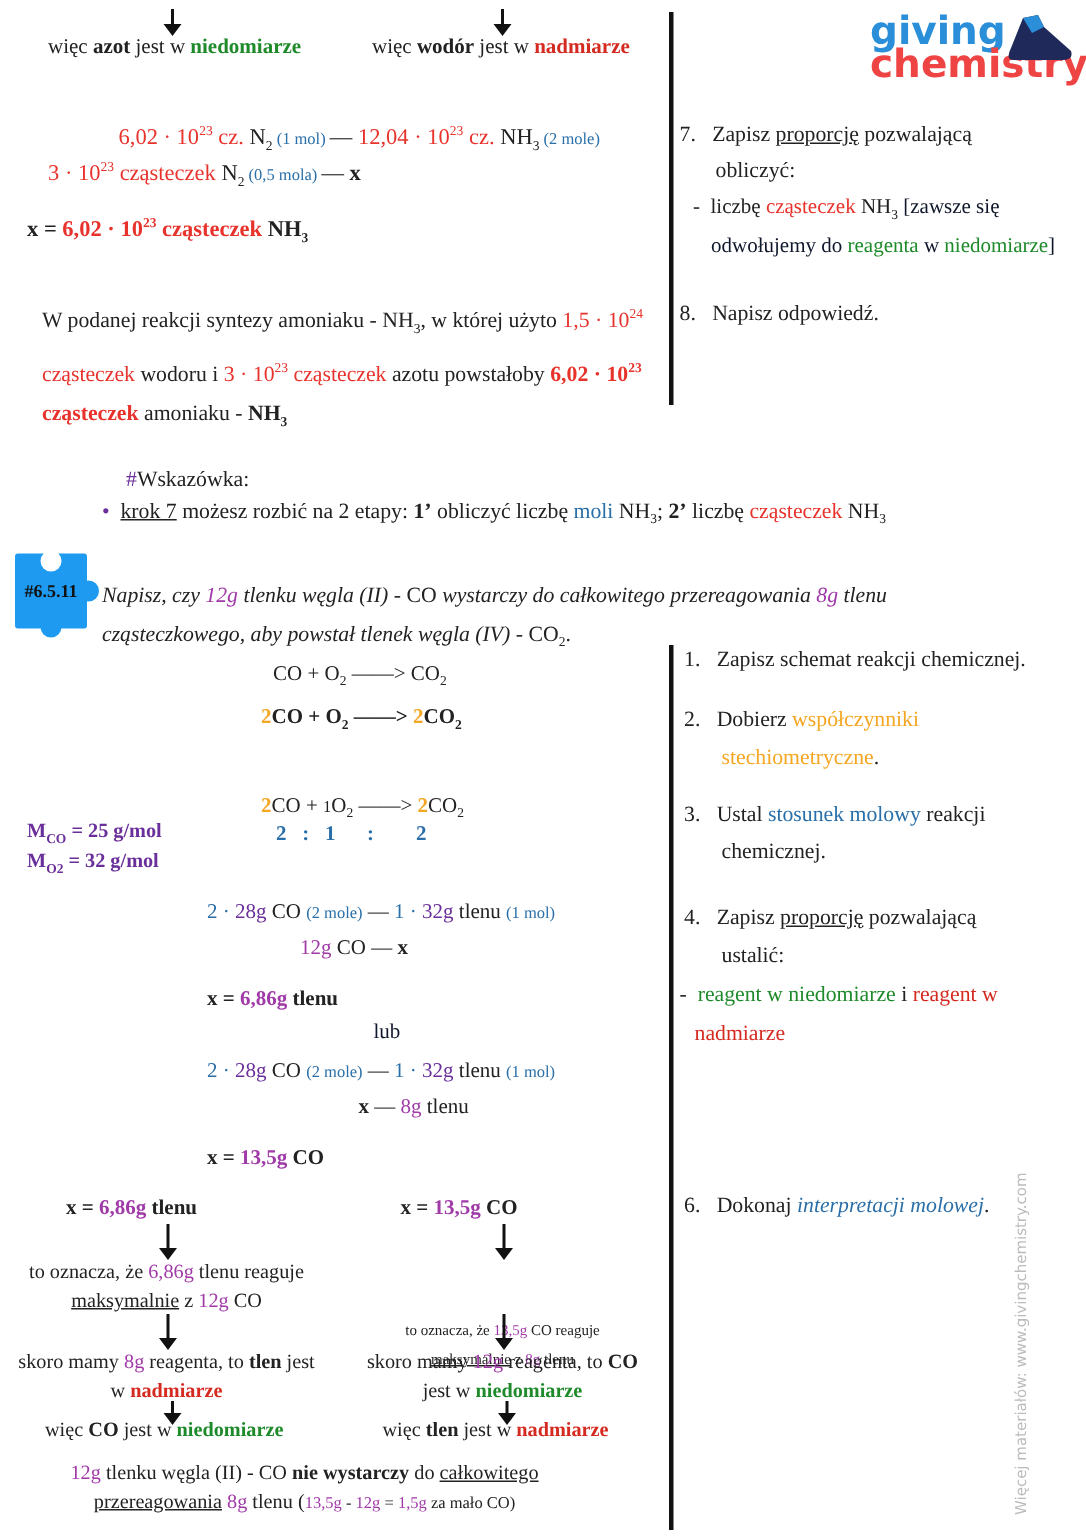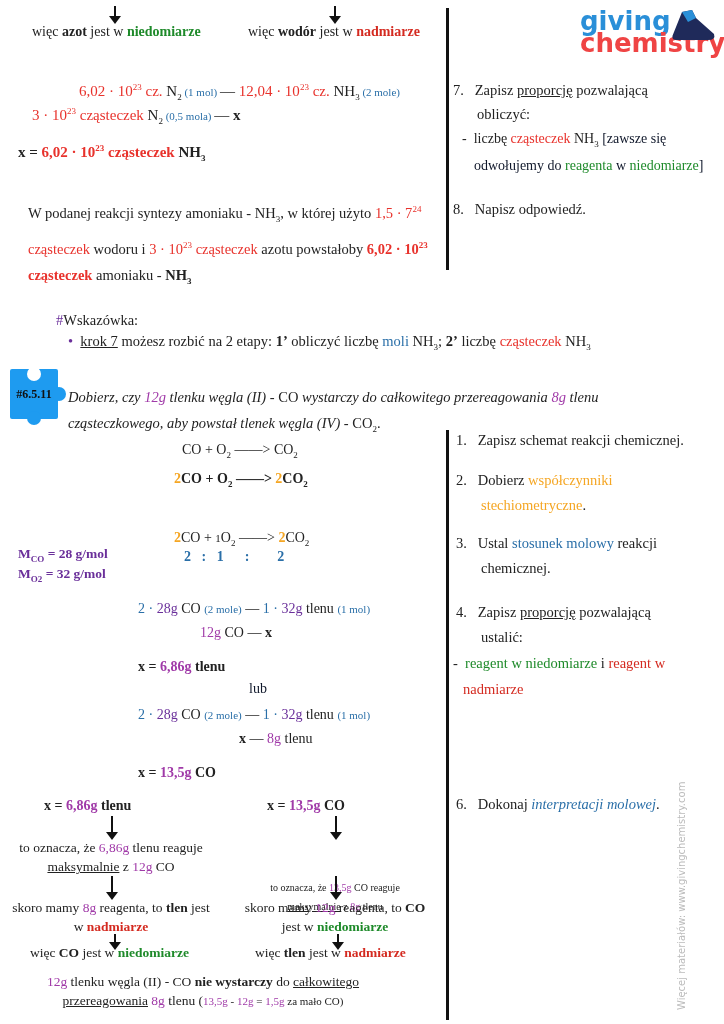--- a/index.html
+++ b/index.html
@@ -59,70 +59,70 @@
   <span class="red">6,02 · 10</span><sup class="red">23</sup><span class="red"> cz. </span><span>N</span><sub>2</sub><span class="blue sm"> (1 mol) </span><span>— </span><span class="red">12,04 · 10</span><sup class="red">23</sup><span class="red"> cz. </span><span>NH</span><sub>3</sub><span class="blue sm"> (2 mole)</span>
 </div>
 <div class="abs" style="left:32px;top:106px;font-size:15px;">
   <span class="red">3 · 10</span><sup class="red">23</sup><span class="red"> cząsteczek </span><span>N</span><sub>2</sub><span class="blue sm"> (0,5 mola) </span><span>— </span><span class="b">x</span>
 </div>
 <div class="abs b" style="left:18px;top:143px;font-size:15px;">
   <span>x = </span><span class="red">6,02 · 10</span><sup class="red">23</sup><span class="red"> cząsteczek </span><span>NH</span><sub>3</sub>
 </div>
 
 <div style="position:absolute;left:28px;top:196px;width:420px;line-height:26px;font-size:14.5px;">
-  <span>W podanej reakcji syntezy amoniaku - NH</span><sub>3</sub><span>, w której użyto </span><span class="red">1,5 · 7</span><sup class="red">24</sup><br>
+  <span>W podanej reakcji syntezy amoniaku - NH</span><sub>3</sub><span>, w której użyto </span><span class="red">1,5 · 10</span><sup class="red">24</sup><br>
   <span class="red">cząsteczek</span><span> wodoru i </span><span class="red">3 · 10</span><sup class="red">23</sup><span class="red"> cząsteczek</span><span> azotu powstałoby </span><span class="red b">6,02 · 10</span><sup class="red b">23</sup><br>
   <span class="red b">cząsteczek</span><span> amoniaku - </span><span class="b">NH</span><sub class="b">3</sub>
 </div>
 
 <div style="position:absolute;left:453px;top:78px;line-height:24px;font-size:14.5px;">
   <span>7.</span>&nbsp;&nbsp;&nbsp;<span>Zapisz </span><span class="u">proporcję</span><span> pozwalającą</span><br>
   <span style="padding-left:24px">obliczyć:</span>
 </div>
 <div style="position:absolute;left:462px;top:128px;line-height:22px;font-size:14px;">
   <span>-</span>&nbsp;&nbsp;<span>liczbę </span><span class="red">cząsteczek</span><span> NH</span><sub>3</sub><span class="gray"> [zawsze się</span><br>
   <span style="padding-left:12px" class="gray">odwołujemy do </span><span class="green">reagenta</span><span class="gray"> w </span><span class="green">niedomiarze</span><span class="gray">]</span>
 </div>
 <div class="abs" style="left:453px;top:201px;font-size:14.5px;">
   <span>8.</span>&nbsp;&nbsp;&nbsp;<span>Napisz odpowiedź.</span>
 </div>
 
-<div class="abs" style="left:56px;top:312px;font-size:14.5px;text-align:center;">
+<div class="abs" style="left:84px;top:312px;font-size:14.5px;text-align:center;">
   <span class="violet">#</span><span>Wskazówka:</span>
 </div>
 <div class="abs" style="left:68px;top:333px;font-size:14.5px;">
   <span class="violet">•</span>&nbsp;&nbsp;<span class="u">krok 7</span><span> możesz rozbić na 2 etapy: </span><span class="b">1’</span><span> obliczyć liczbę </span><span class="blue">moli</span><span> NH</span><sub>3</sub><span>; </span><span class="b">2’</span><span> liczbę </span><span class="red">cząsteczek</span><span> NH</span><sub>3</sub>
 </div>
 
 <div class="puzzle">
   <div class="nub" style="left:17px;top:-2px;background:#fff;"></div>
   <div class="nub" style="left:42px;top:18px;background:#1e9bf0;"></div>
   <div class="nub" style="left:17px;top:42px;background:#1e9bf0;"></div>
 </div>
 <div class="puzzle-label">#6.5.11</div>
 
 <div style="position:absolute;left:68px;top:384px;line-height:26px;font-size:14.5px;">
-  <span class="i">Dobierz, czy </span><span class="i purple">12g</span><span class="i"> tlenku węgla (II) </span><span>- CO</span><span class="i"> wystarczy do całkowitego przereagowania </span><span class="i purple">8g</span><span class="i"> tlenu</span><br>
+  <span class="i">Napisz, czy </span><span class="i purple">12g</span><span class="i"> tlenku węgla (II) </span><span>- CO</span><span class="i"> wystarczy do całkowitego przereagowania </span><span class="i purple">8g</span><span class="i"> tlenu</span><br>
   <span class="i">cząsteczkowego, aby powstał tlenek węgla (IV) </span><span>- CO</span><sub>2</sub><span>.</span>
 </div>
 
 <div class="abs" style="left:182px;top:442px;font-size:14px;">
   <span>CO + O</span><sub>2</sub><span> ——&gt; </span><span>CO</span><sub>2</sub>
 </div>
 <div class="abs b" style="left:174px;top:471px;font-size:14px;">
   <span class="orange">2</span><span>CO + O</span><sub>2</sub><span> ——&gt; </span><span class="orange">2</span><span>CO</span><sub>2</sub>
 </div>
 <div class="abs" style="left:174px;top:530px;font-size:14px;">
   <span class="orange b">2</span><span>CO + </span><span class="sm">1</span><span>O</span><sub>2</sub><span> ——&gt; </span><span class="orange b">2</span><span>CO</span><sub>2</sub>
 </div>
 <div class="abs b blue" style="left:184px;top:549px;font-size:14px;word-spacing:0;">
   <span>2</span>&nbsp;&nbsp;&nbsp;<span>:</span>&nbsp;&nbsp;&nbsp;<span>1</span>&nbsp;&nbsp;&nbsp;&nbsp;&nbsp;&nbsp;<span>:</span>&nbsp;&nbsp;&nbsp;&nbsp;&nbsp;&nbsp;&nbsp;&nbsp;<span>2</span>
 </div>
 <div class="abs b violet" style="left:18px;top:546px;font-size:13.5px;">
-  <span>M</span><sub>CO</sub><span> = 28 g/mol</span>
+  <span>M</span><sub>CO</sub><span> = 25 g/mol</span>
 </div>
 <div class="abs b violet" style="left:18px;top:566px;font-size:13.5px;">
   <span>M</span><sub>O2</sub><span> = 32 g/mol</span>
 </div>
 
 <div class="abs" style="left:138px;top:601px;font-size:14px;">
   <span class="blue">2 · </span><span class="violet">28g</span><span> CO </span><span class="blue sm">(2 mole)</span><span> — </span><span class="blue">1 · </span><span class="violet">32g</span><span> tlenu </span><span class="blue sm">(1 mol)</span>
 </div>
 <div class="abs" style="left:200px;top:625px;font-size:14px;">
   <span class="purple">12g</span><span> CO  — </span><span class="b">x</span>

